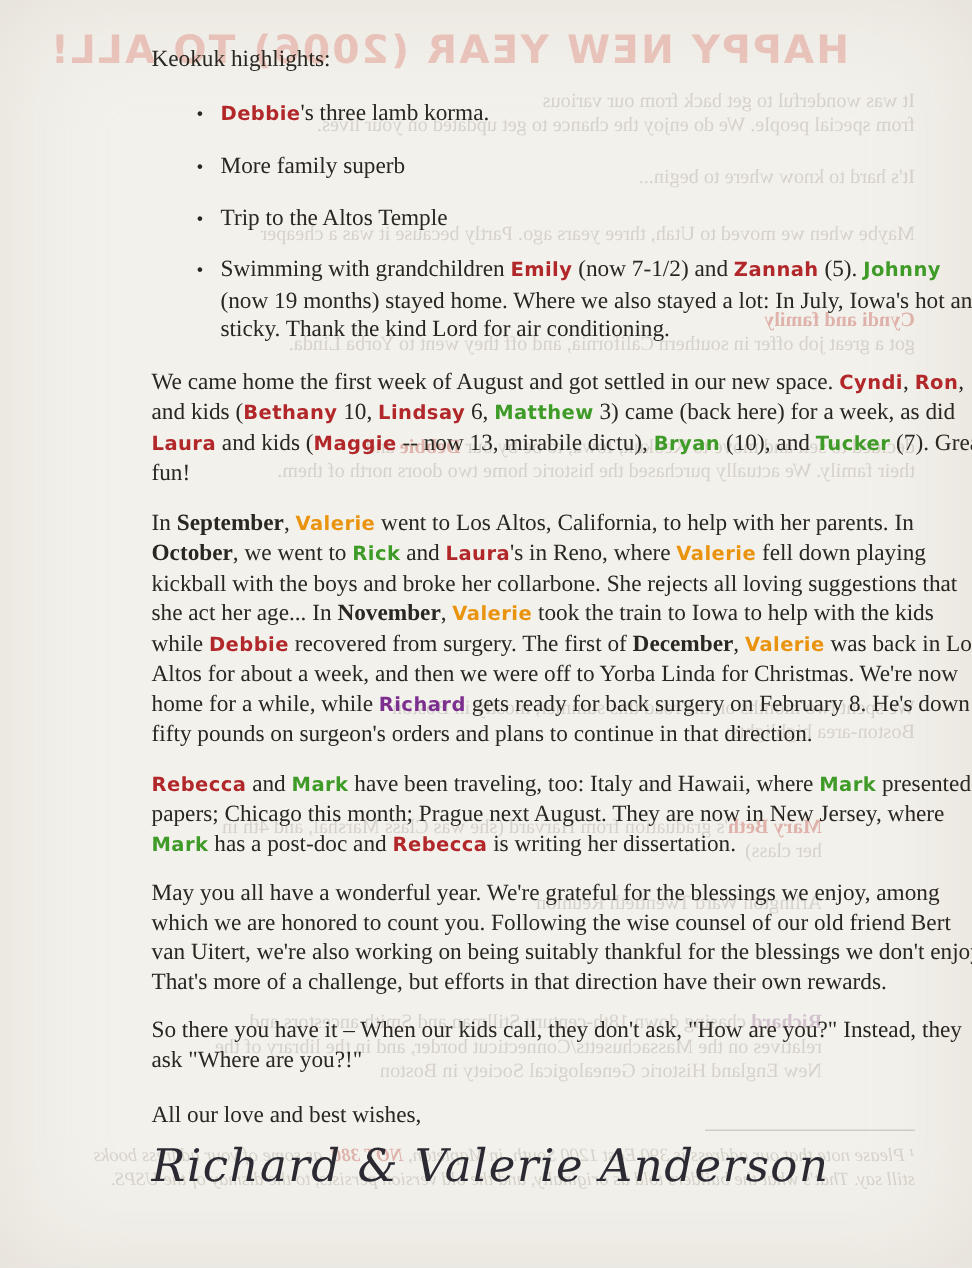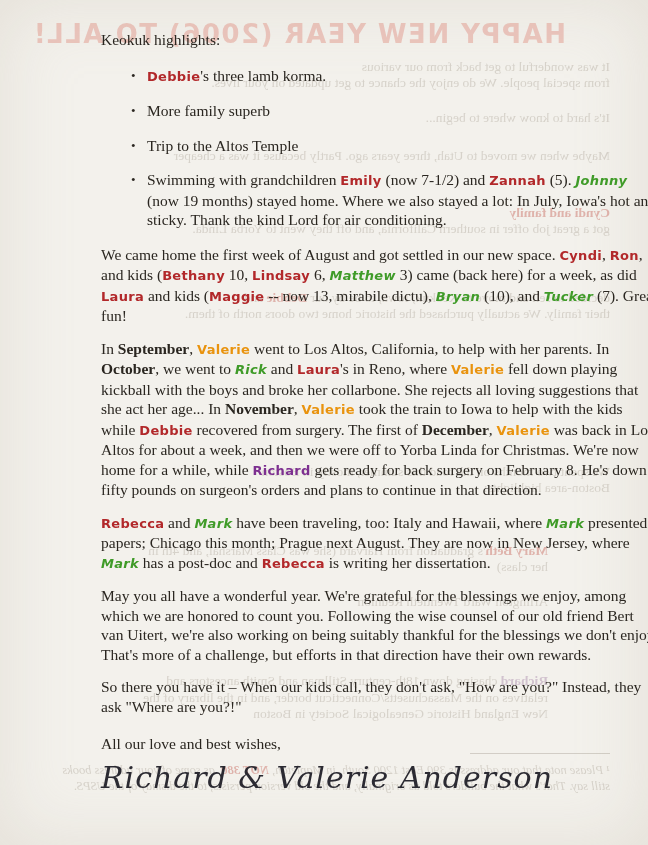--- a/index.html
+++ b/index.html
@@ -37,21 +37,21 @@
   ul.highlights li{margin:0 0 15px 0;display:flex;}
   .bullet{flex:0 0 16px;font-size:13px;line-height:19.5px;color:#2a2620;}
   .li-text{flex:1;}
   .para{margin:0 0 13px 0;}
   .closing{margin:18px 0 10px 0;}
   .name{
     font-family:"DejaVu Sans", sans-serif;
     font-weight:bold;font-size:13px;letter-spacing:0.3px;
   }
   .n-red{color:var(--red);}
-  .n-green{color:var(--green);font-style:italic;}
+  .n-green{color:var(--green);}
   .n-orange{color:var(--orange);text-align:center;}
   .n-purple{color:var(--purple);}
   .bold{font-weight:bold;}
   .italic{}
   .underline{}
   .signature{
     margin-top:14px;
     font-family:"DejaVu Serif", serif;
     font-style:italic;
     font-size:30px;

